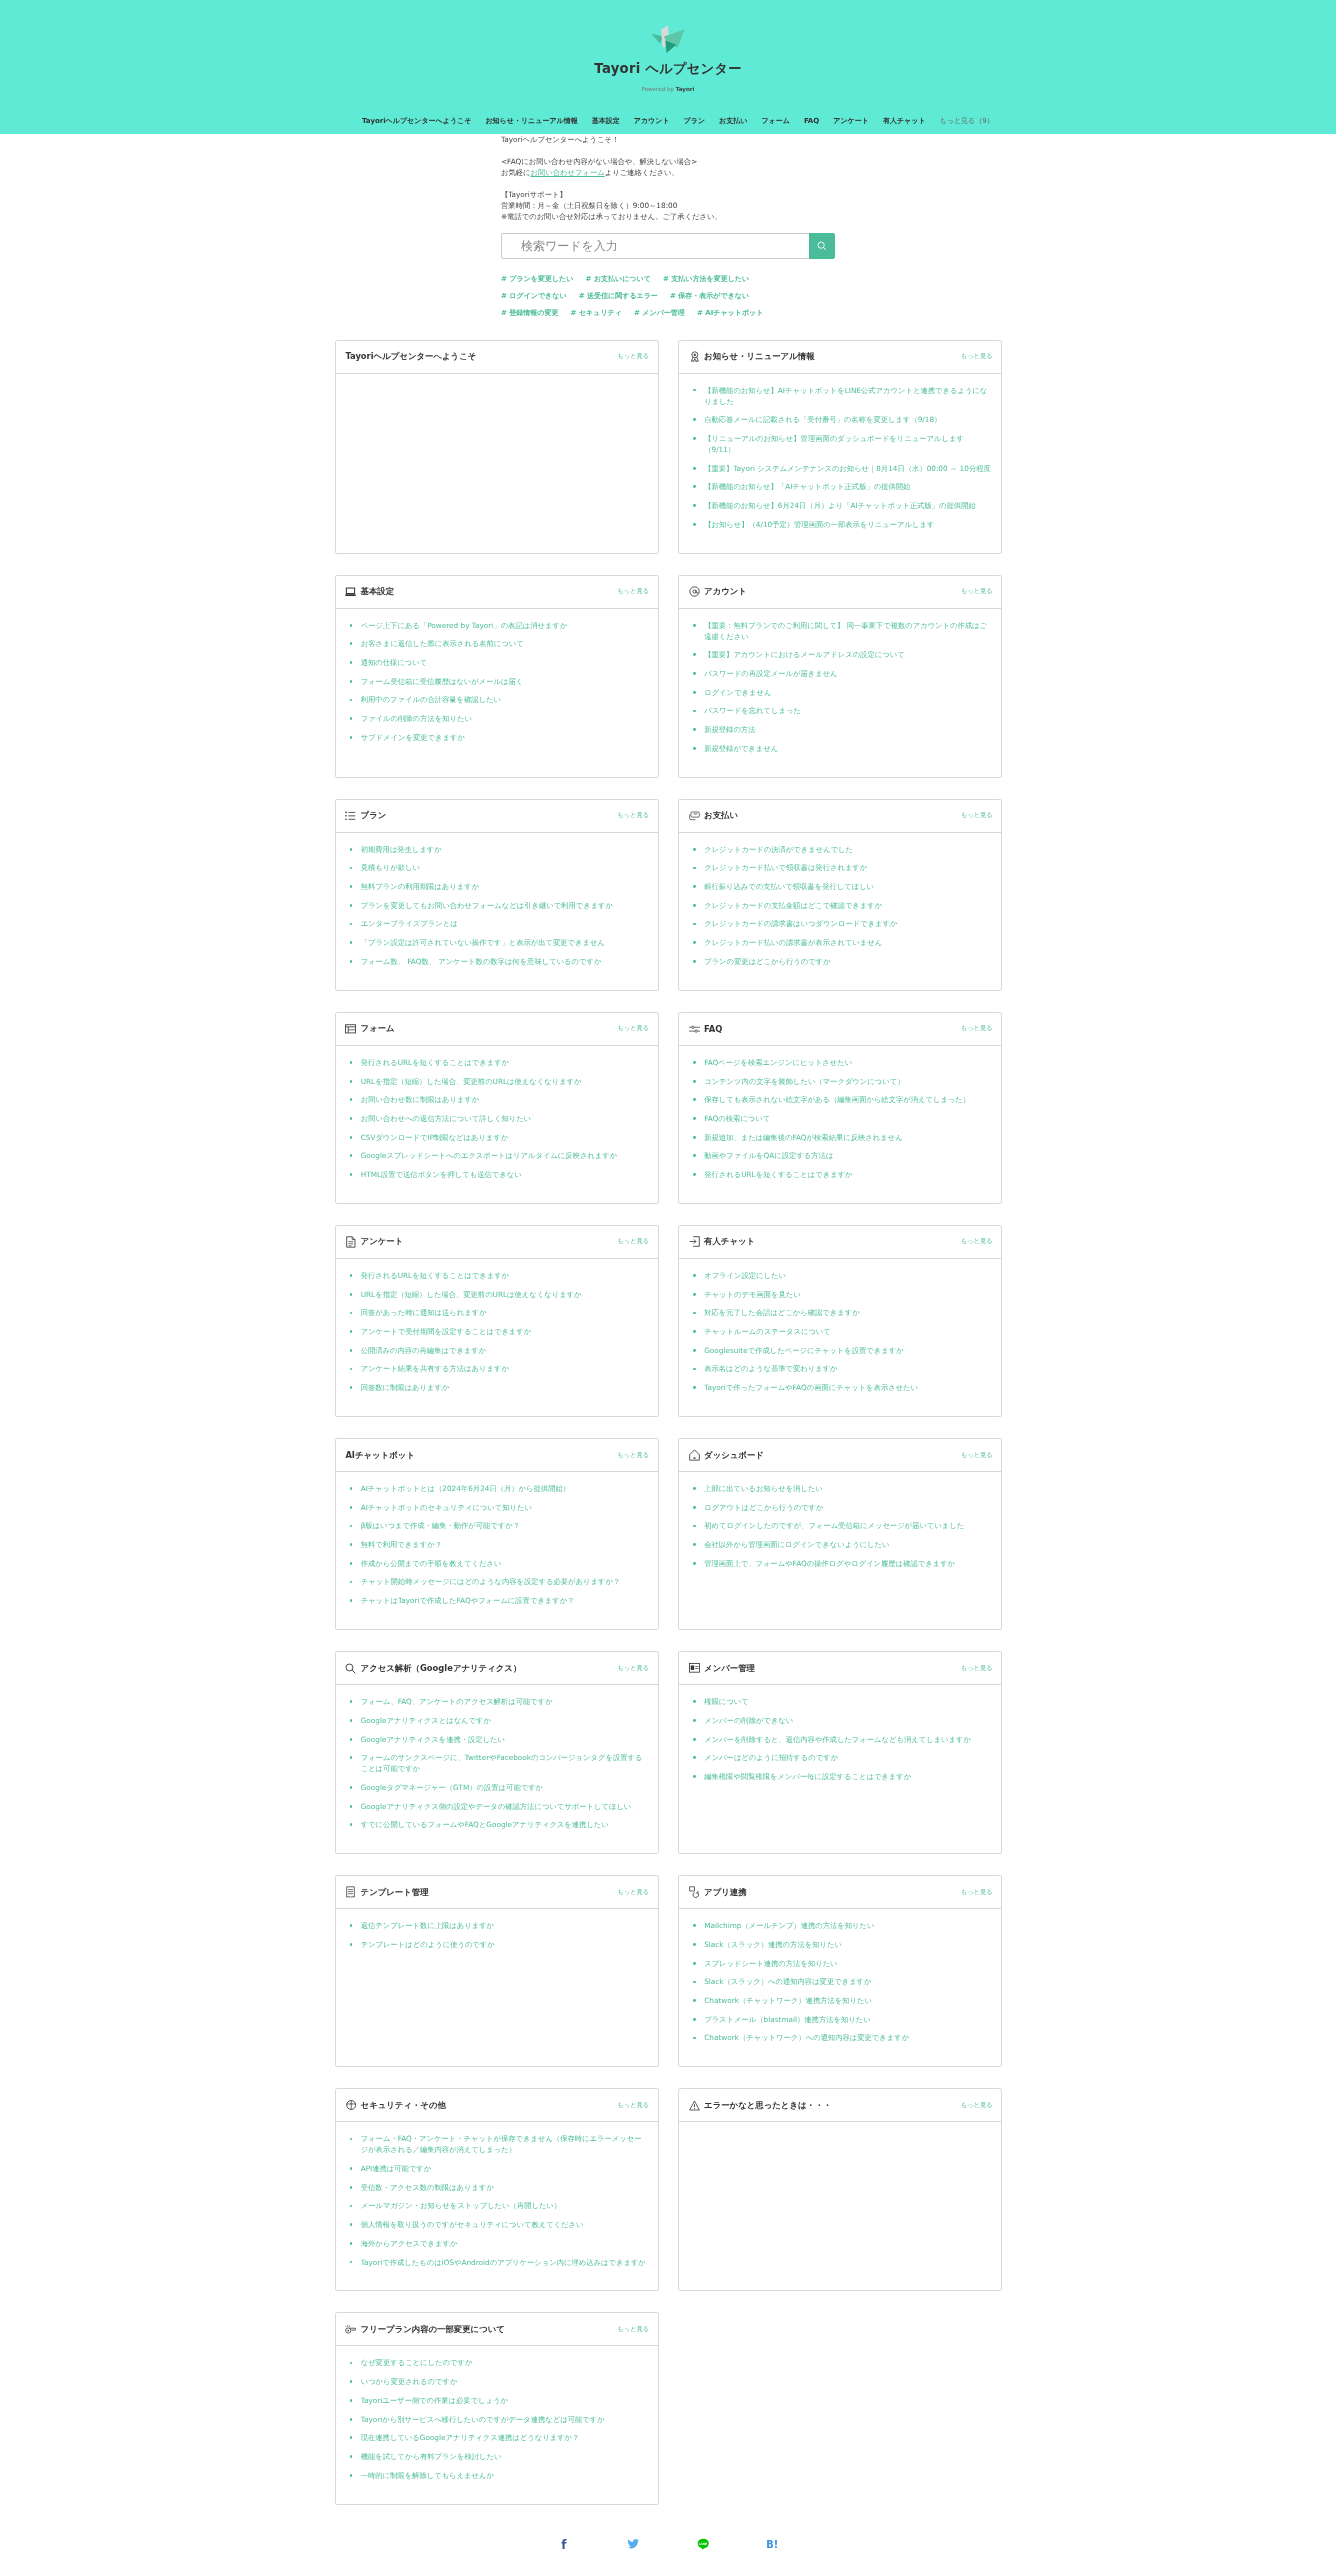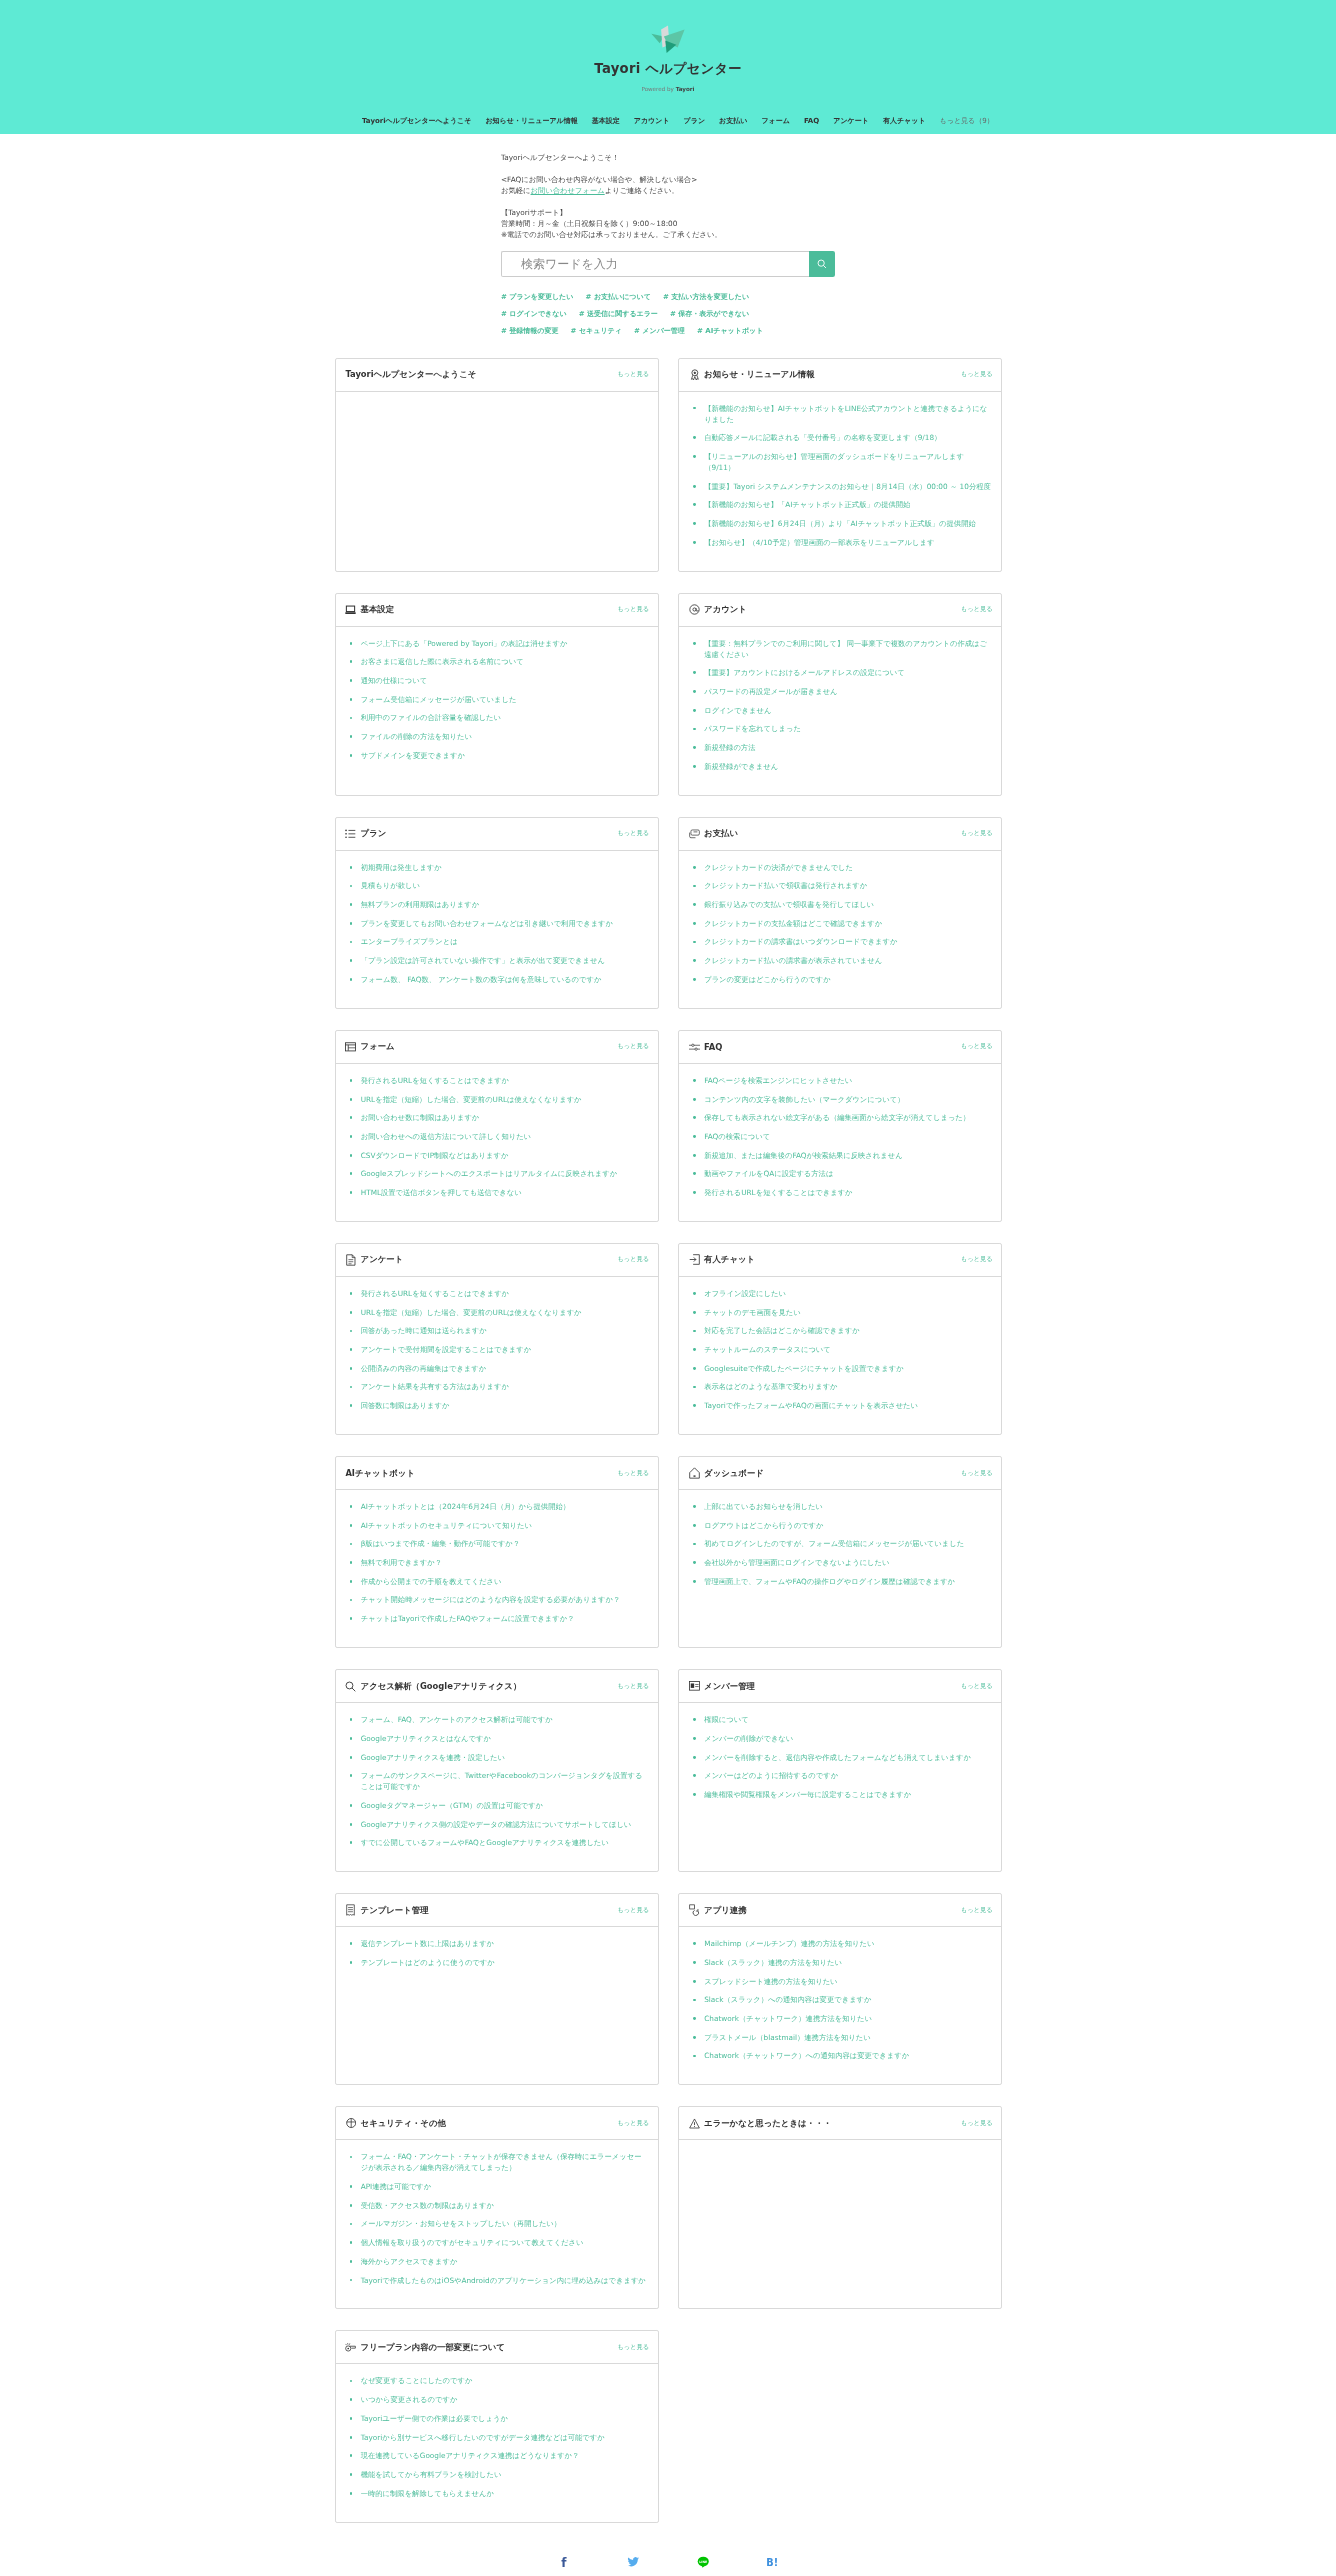--- a/index.html
+++ b/index.html
@@ -51,21 +51,21 @@
     align-items: center;
     font-size: 7px;
     color: #333;
     font-weight: bold;
   }
   .nav .item { margin-right: 14px; white-space: nowrap; cursor: pointer; }
   .nav .more { margin-left: auto; color: #666; font-weight: normal; }
 
   .intro {
     width: 362px;
-    margin: 18px auto 0 auto;
+    margin: 0 auto 0 auto;
     padding-left: 14px;
     font-size: 7.3px;
     line-height: 11px;
     color: #444;
   }
   .intro p { margin-bottom: 11px; }
   .intro a { color: #4bbc9a; text-decoration: underline; }
 
   .search-wrap {
     width: 362px;
@@ -290,21 +290,21 @@
           </svg>
         </span>
         <span class="card-title">基本設定</span>
         <span class="card-more">もっと見る</span>
       </div>
       <div class="card-body">
         <ul>
           <li>ページ上下にある「Powered by Tayori」の表記は消せますか</li>
           <li>お客さまに返信した際に表示される名前について</li>
           <li>通知の仕様について</li>
-          <li>フォーム受信箱にメッセージが届いていました</li>
+          <li>フォーム受信箱に受信履歴はないがメールは届く</li>
           <li>利用中のファイルの合計容量を確認したい</li>
           <li>ファイルの削除の方法を知りたい</li>
           <li>サブドメインを変更できますか</li>
         </ul>
       </div>
     </div>
     <div class="card">
       <div class="card-head">
         <span class="card-icon">
           <svg width="11" height="11" viewBox="0 0 16 16">

